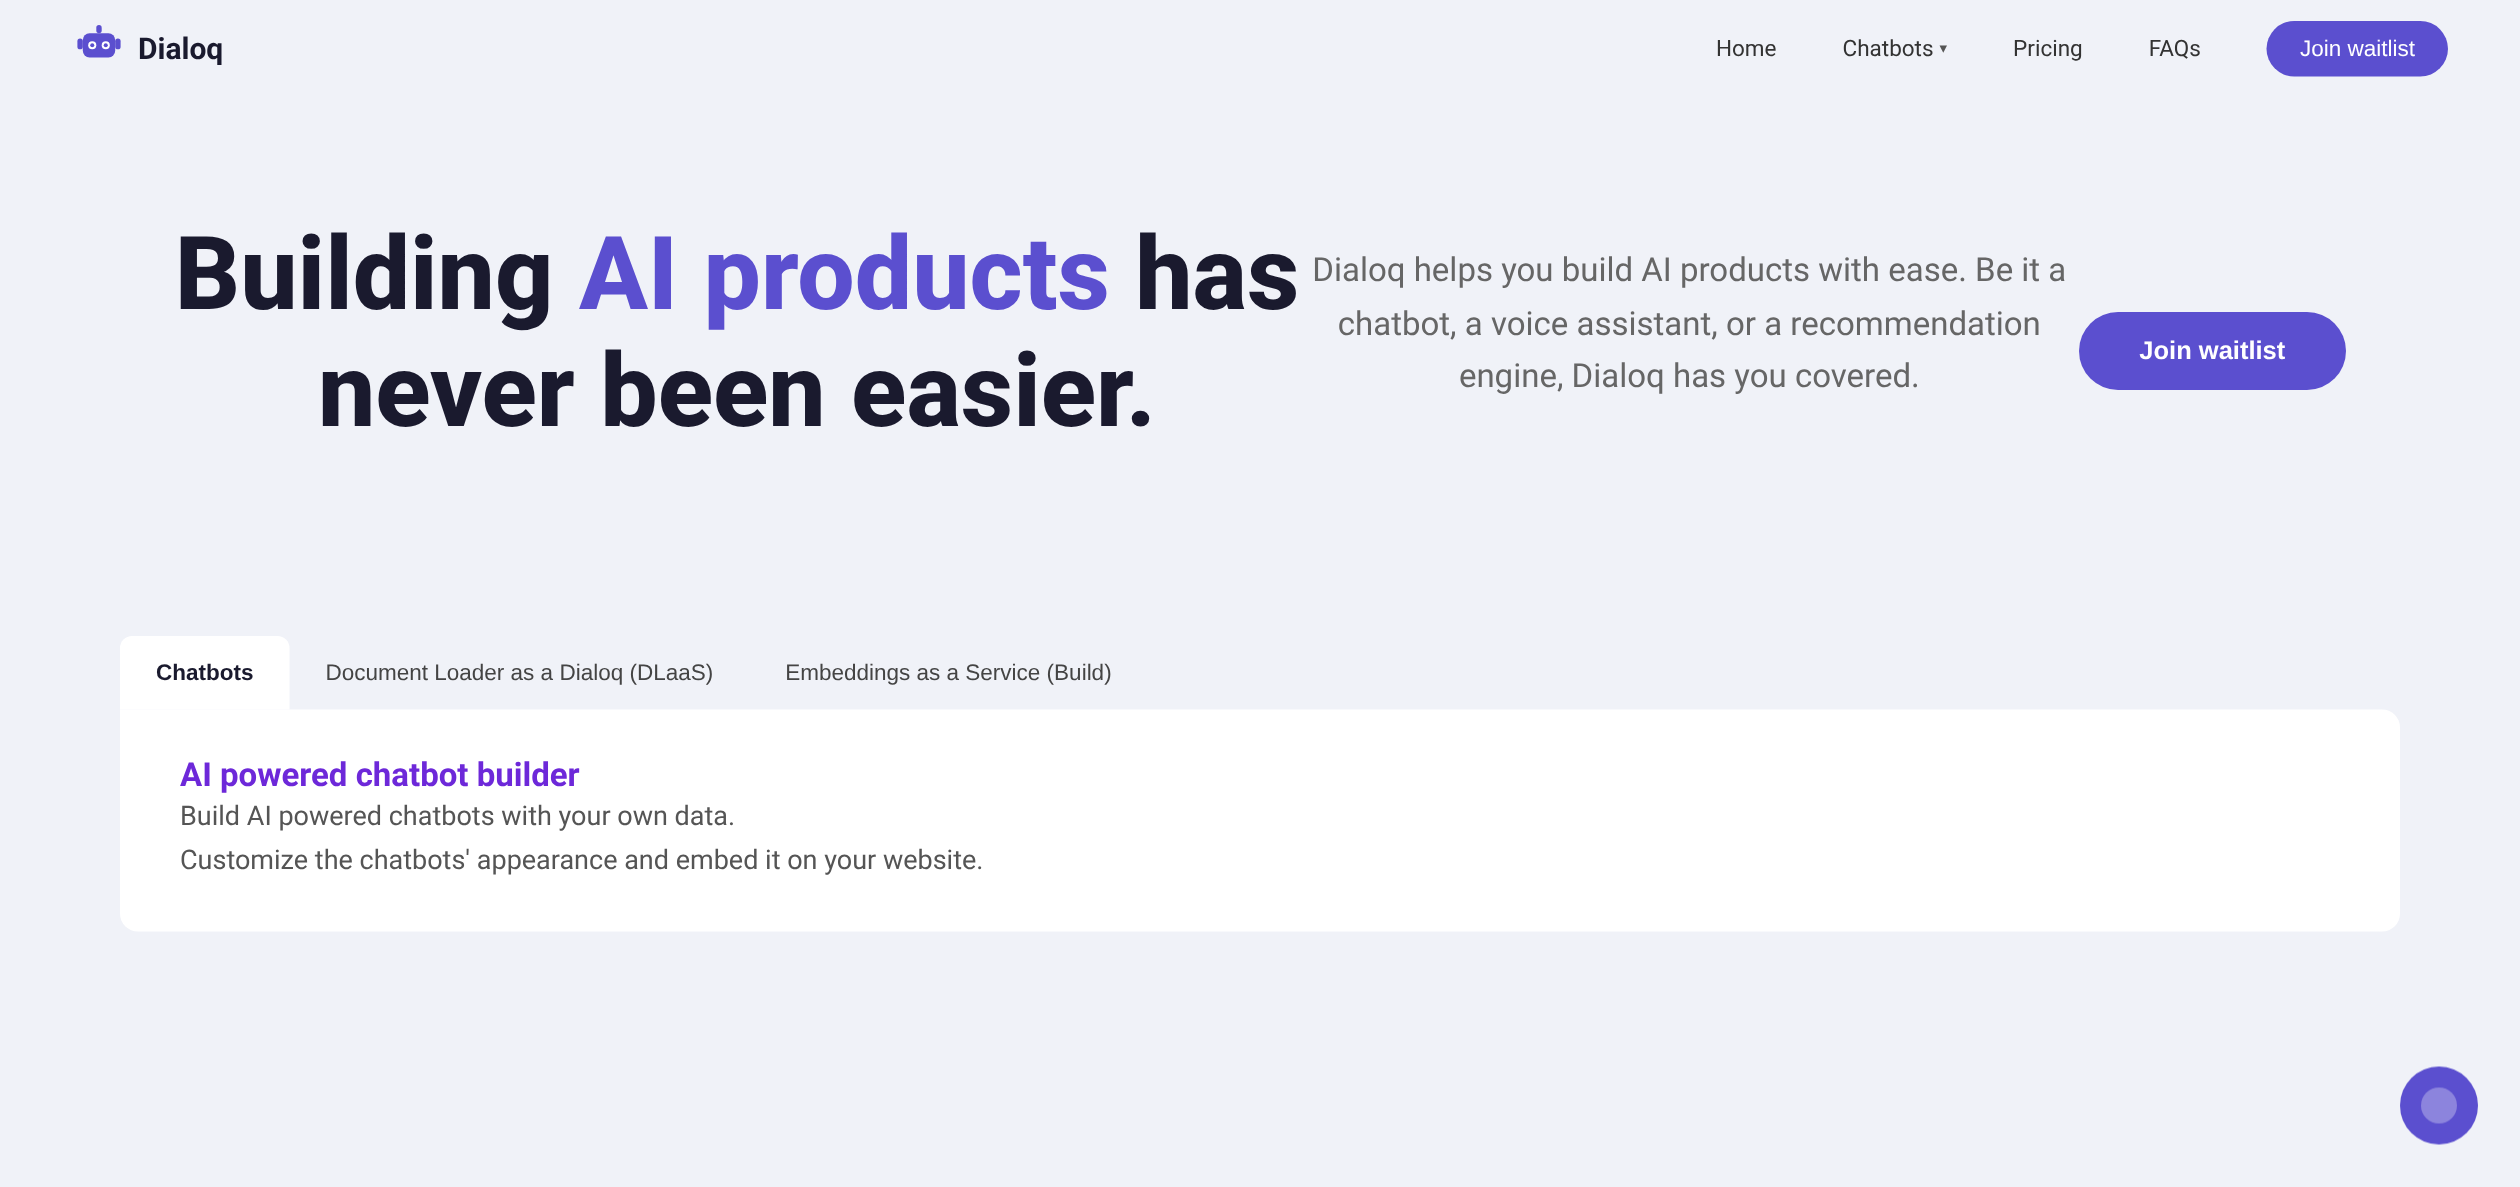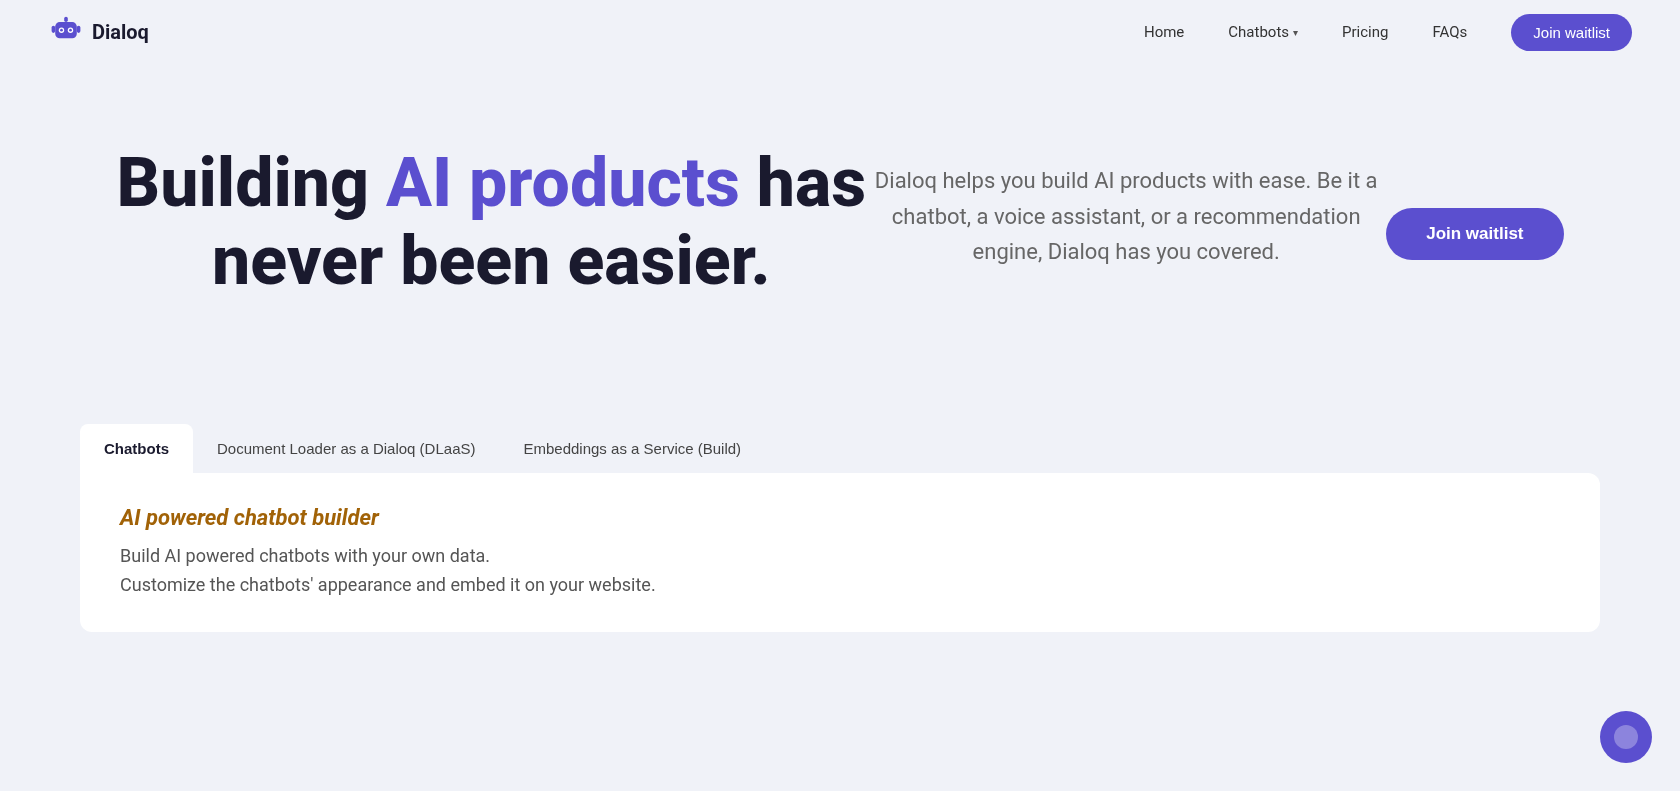--- a/index.html
+++ b/index.html
@@ -152,23 +152,22 @@
       background-color: #fff;
       border-radius: 0 12px 12px 12px;
       padding: 32px 40px;
       min-height: 120px;
       margin: 0;
     }
 
     .content-panel-title {
       font-size: 22px;
       font-weight: 700;
-      color: #a16207;
-      margin-bottom: 12px;
-      font-style: italic;
+      color: #6d28d9;
+      margin-bottom: 1px;
     }
 
     .content-panel-desc {
       font-size: 18px;
       color: #555;
       line-height: 1.6;
     }
 
     
     .chat-bubble {

